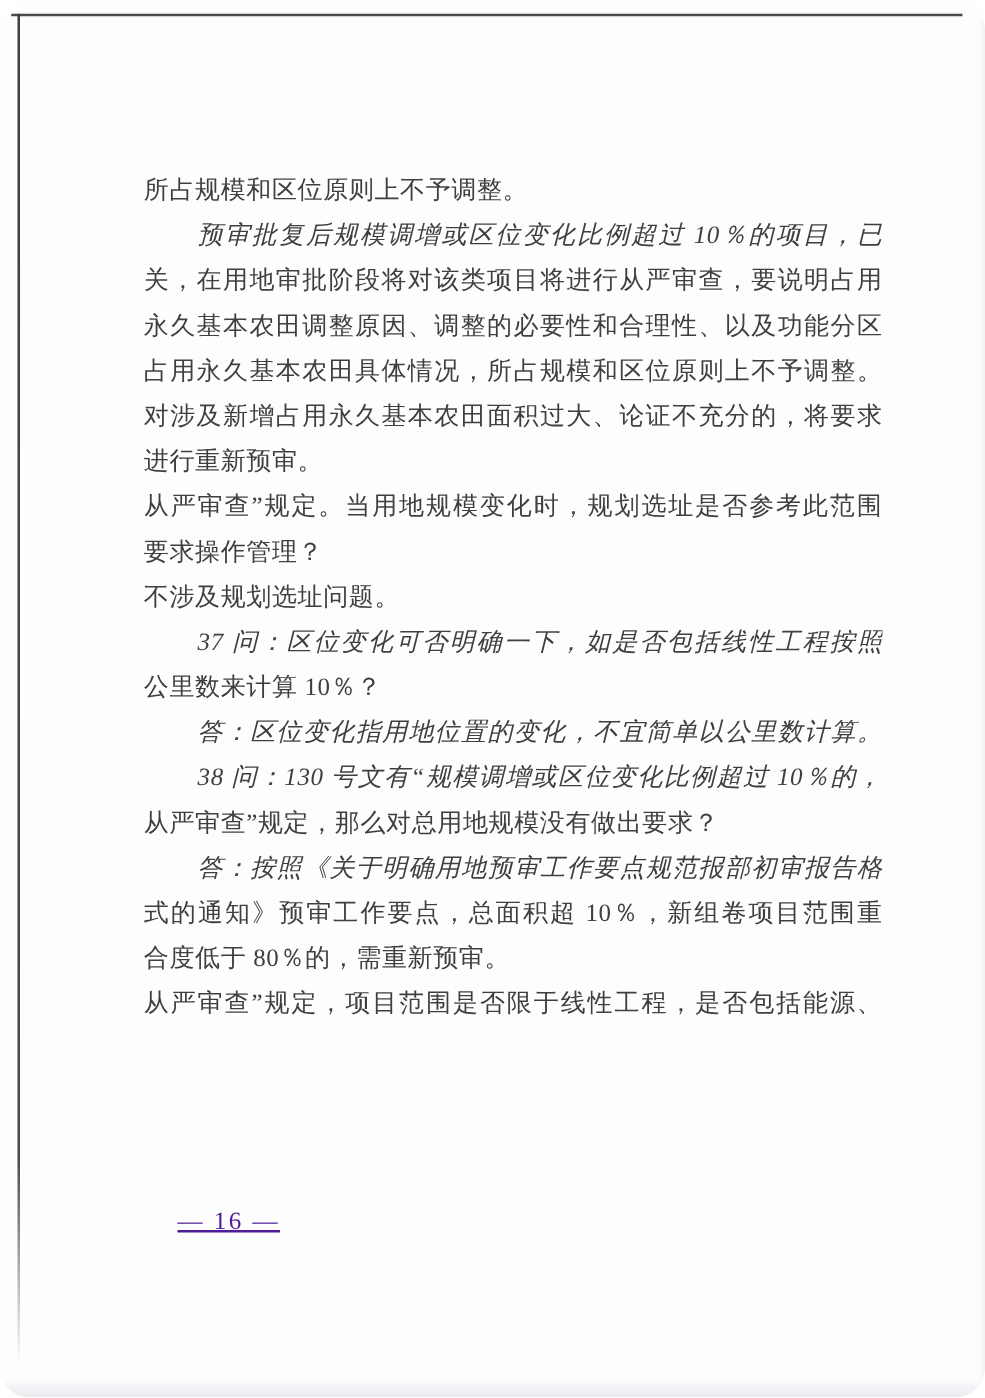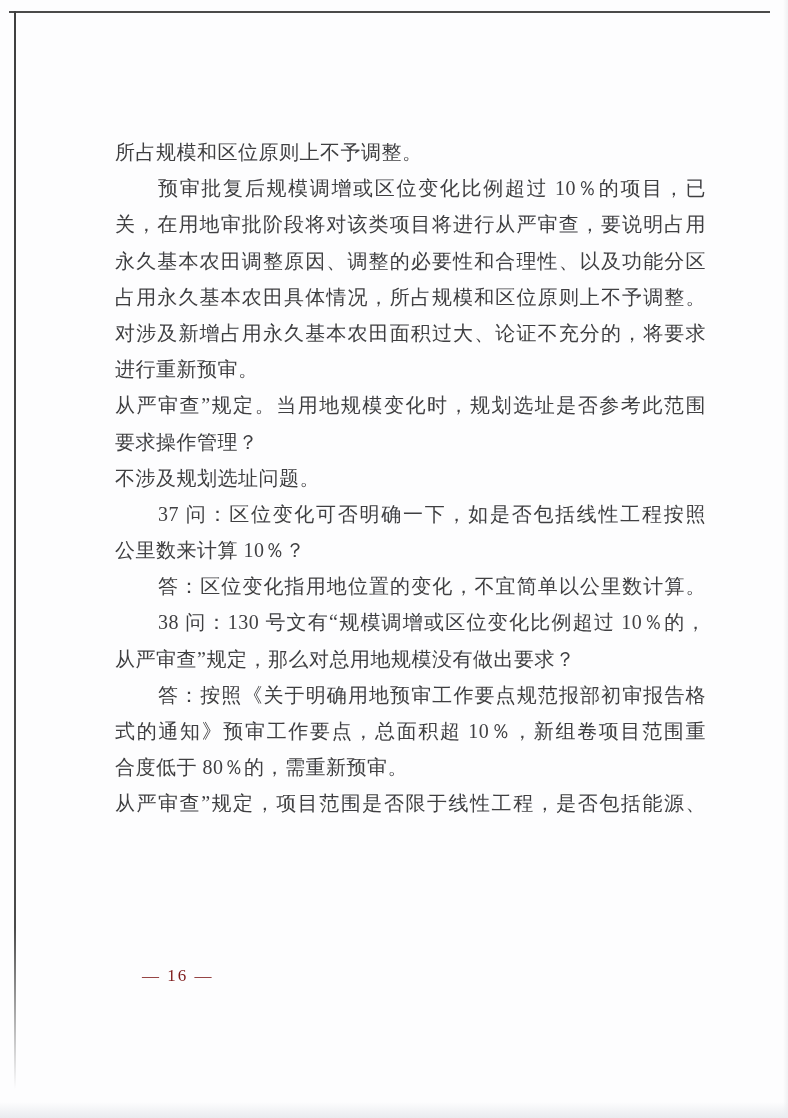--- a/index.html
+++ b/index.html
@@ -7,20 +7,21 @@
     padding: 0;
     background: #ffffff;
   }
   .page {
     position: relative;
     width: 788px;
     height: 1118px;
     background: #fdfdfe;
     overflow: hidden;
     font-family: "Liberation Serif", "DejaVu Serif", serif;
+    border-radius: 24px;
   }
   
   .top-border {
     position: absolute;
     left: 9px;
     top: 11px;
     width: 761px;
     height: 2px;
     background: #4a4a4a;
   }
@@ -48,29 +49,31 @@
     text-align: justify;
     text-align-last: left;
     overflow: hidden;
     white-space: nowrap;
   }
   .line.fill {
     text-align-last: justify;
   }
   .line.indent {
     text-indent: 43px;
+    font-style: italic;
   }
   .page-number {
     position: absolute;
     left: 142px;
     top: 966px;
-    font-size: 17px;
+    font-size: 20px;
     letter-spacing: 2px;
-    color: #7f1d1d;
+    color: #4c1d95;
     font-family: "Liberation Serif", "DejaVu Serif", serif;
+    text-decoration: underline;
   }
   
   .right-shade {
     position: absolute;
     right: 0;
     top: 0;
     bottom: 0;
     width: 5px;
     background: linear-gradient(to left, #f0f1f3, rgba(240,241,243,0));
   }

